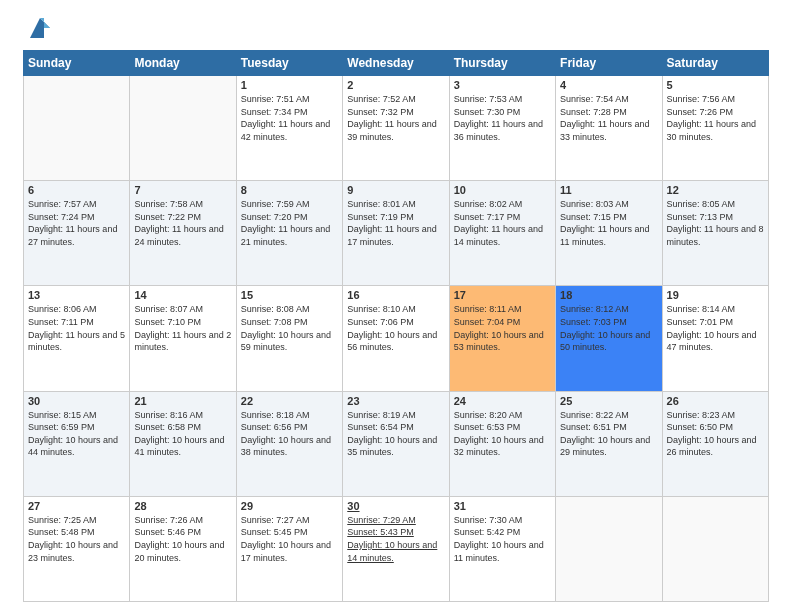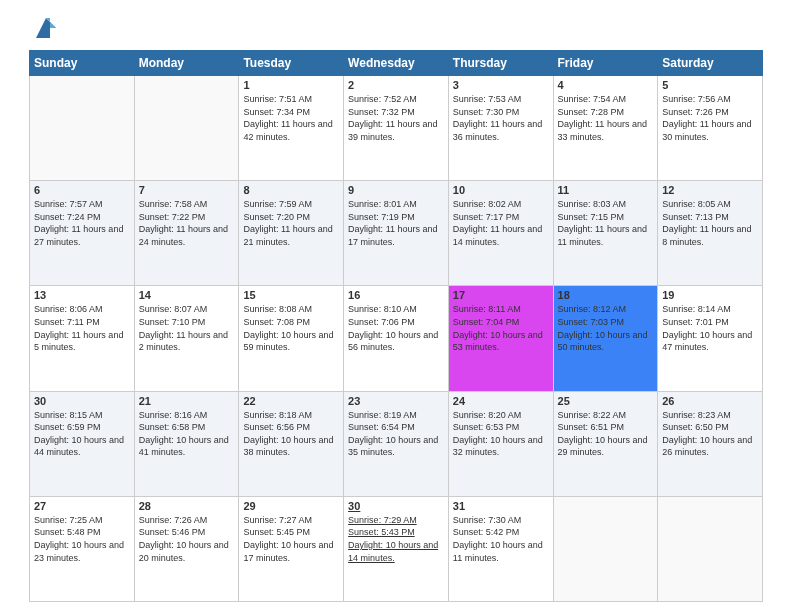--- a/index.html
+++ b/index.html
@@ -6,21 +6,21 @@
     body {
       font-family: Arial, sans-serif;
       background: #fff;
       width: 792px;
       height: 612px;
       overflow: hidden;
     }
     .page {
       width: 792px;
       height: 612px;
-      padding: 10px 29px;
+      padding: 10px 23px;
       display: flex;
       flex-direction: column;
     }
     .header {
       display: flex;
       justify-content: space-between;
       align-items: flex-start;
       margin-bottom: 8px;
     }
     .logo {
@@ -157,21 +157,21 @@
           <td style="background: rgb(240, 244, 248);"><span class="day-num">9</span><span class="day-info">Sunrise: 8:01 AM<br>Sunset: 7:19 PM<br>Daylight: 11 hours and 17 minutes.</span></td>
           <td style="background: rgb(240, 244, 248);"><span class="day-num">10</span><span class="day-info">Sunrise: 8:02 AM<br>Sunset: 7:17 PM<br>Daylight: 11 hours and 14 minutes.</span></td>
           <td style="background: rgb(240, 244, 248);"><span class="day-num">11</span><span class="day-info">Sunrise: 8:03 AM<br>Sunset: 7:15 PM<br>Daylight: 11 hours and 11 minutes.</span></td>
           <td style="background: rgb(240, 244, 248);"><span class="day-num">12</span><span class="day-info">Sunrise: 8:05 AM<br>Sunset: 7:13 PM<br>Daylight: 11 hours and 8 minutes.</span></td>
         </tr>
         <tr>
           <td style="background: rgb(255, 255, 255); margin-left: 20px;"><span class="day-num">13</span><span class="day-info">Sunrise: 8:06 AM<br>Sunset: 7:11 PM<br>Daylight: 11 hours and 5 minutes.</span></td>
           <td style="background: rgb(255, 255, 255); margin-left: 36px;"><span class="day-num">14</span><span class="day-info">Sunrise: 8:07 AM<br>Sunset: 7:10 PM<br>Daylight: 11 hours and 2 minutes.</span></td>
           <td style="background: rgb(255, 255, 255);"><span class="day-num">15</span><span class="day-info">Sunrise: 8:08 AM<br>Sunset: 7:08 PM<br>Daylight: 10 hours and 59 minutes.</span></td>
           <td style="background: rgb(255, 255, 255);"><span class="day-num">16</span><span class="day-info">Sunrise: 8:10 AM<br>Sunset: 7:06 PM<br>Daylight: 10 hours and 56 minutes.</span></td>
-          <td style="background: #d946ef;"><span class="day-num">17</span><span class="day-info">Sunrise: 8:11 AM<br>Sunset: 7:04 PM<br>Daylight: 10 hours and 53 minutes.</span></td>
+          <td style="background: #fdba74;"><span class="day-num">17</span><span class="day-info">Sunrise: 8:11 AM<br>Sunset: 7:04 PM<br>Daylight: 10 hours and 53 minutes.</span></td>
           <td style="background: #3b82f6; margin-top: 38px;"><span class="day-num">18</span><span class="day-info">Sunrise: 8:12 AM<br>Sunset: 7:03 PM<br>Daylight: 10 hours and 50 minutes.</span></td>
           <td style="background: rgb(255, 255, 255); margin-top: 39px;"><span class="day-num">19</span><span class="day-info">Sunrise: 8:14 AM<br>Sunset: 7:01 PM<br>Daylight: 10 hours and 47 minutes.</span></td>
         </tr>
         <tr>
           <td style="background: rgb(240, 244, 248);"><span class="day-num">30</span><span class="day-info">Sunrise: 8:15 AM<br>Sunset: 6:59 PM<br>Daylight: 10 hours and 44 minutes.</span></td>
           <td style="background: rgb(240, 244, 248);"><span class="day-num">21</span><span class="day-info">Sunrise: 8:16 AM<br>Sunset: 6:58 PM<br>Daylight: 10 hours and 41 minutes.</span></td>
           <td style="background: rgb(240, 244, 248);"><span class="day-num">22</span><span class="day-info">Sunrise: 8:18 AM<br>Sunset: 6:56 PM<br>Daylight: 10 hours and 38 minutes.</span></td>
           <td style="background: rgb(240, 244, 248);"><span class="day-num">23</span><span class="day-info">Sunrise: 8:19 AM<br>Sunset: 6:54 PM<br>Daylight: 10 hours and 35 minutes.</span></td>
           <td style="background: rgb(240, 244, 248);"><span class="day-num">24</span><span class="day-info">Sunrise: 8:20 AM<br>Sunset: 6:53 PM<br>Daylight: 10 hours and 32 minutes.</span></td>
           <td style="background: rgb(240, 244, 248);"><span class="day-num">25</span><span class="day-info">Sunrise: 8:22 AM<br>Sunset: 6:51 PM<br>Daylight: 10 hours and 29 minutes.</span></td>

